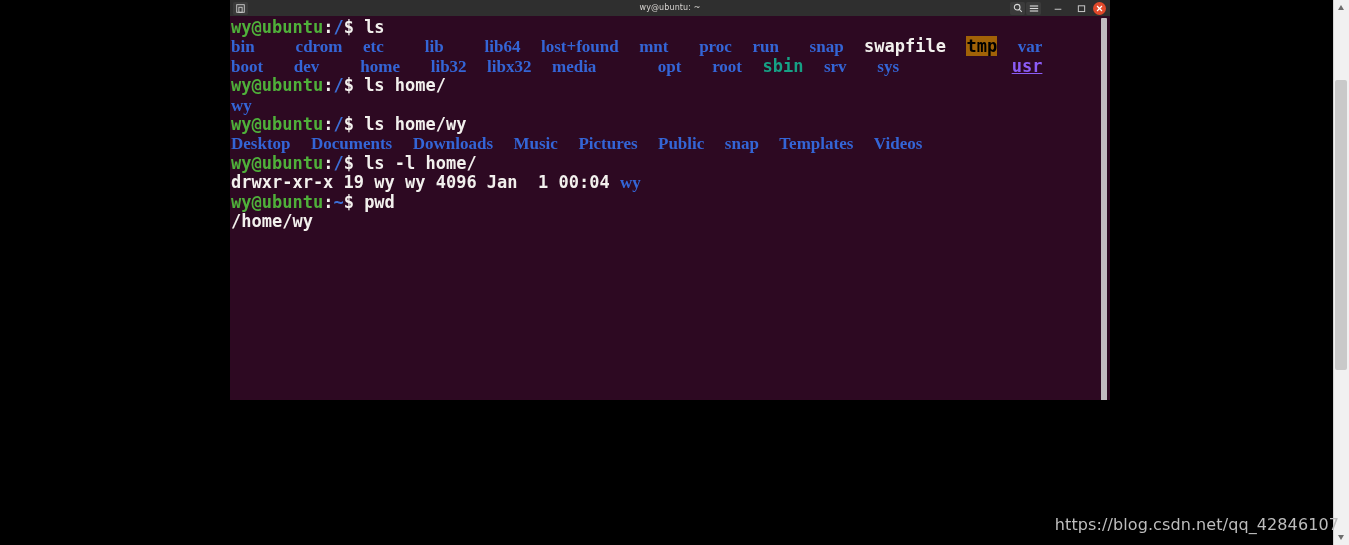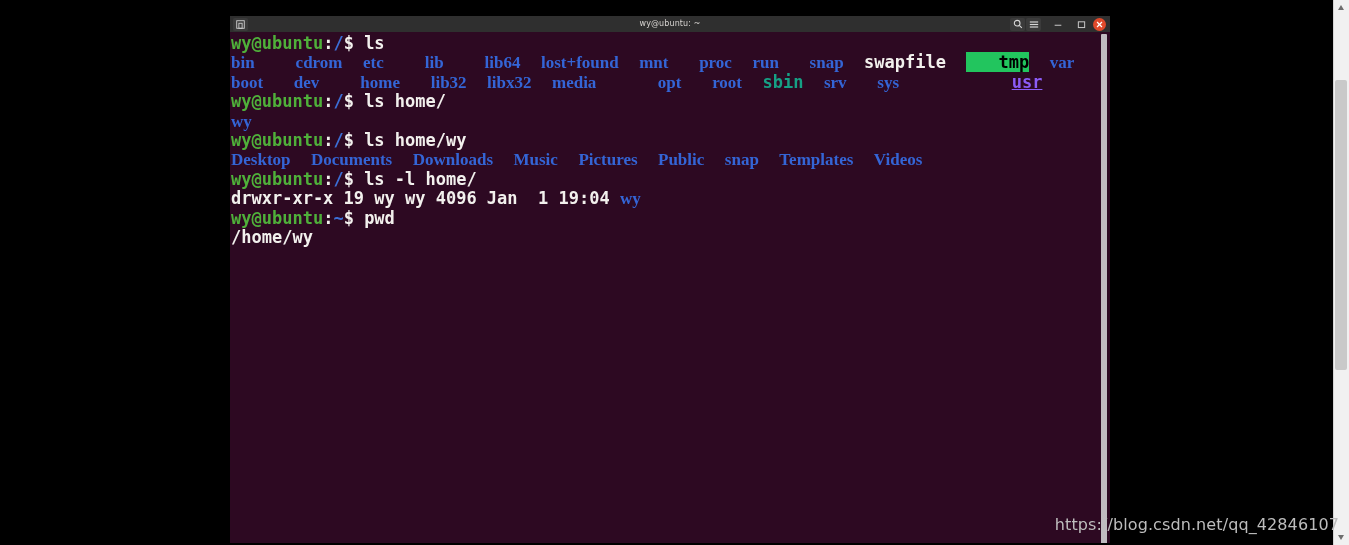--- a/index.html
+++ b/index.html
@@ -56,23 +56,23 @@
     border-left: 3.5px solid transparent;
     border-right: 3.5px solid transparent;
   }
   #page-scrollbar .sb-arrow.top i { top: 5px; border-bottom: 5px solid #6e6e6e; }
   #page-scrollbar .sb-arrow.bottom i { top: 5px; border-top: 5px solid #6e6e6e; }
 
   
   #terminal-window {
     position: absolute;
     left: 230px;
-    top: 16px;
+    top: 0;
     width: 880px;
-    height: 527px;
+    height: 400px;
     background: #2d0922;
     overflow: hidden;
   }
 
   
   #title-bar {
     position: relative;
     height: 16px;
     background: #2f2f2f;
     display: flex;
@@ -149,21 +149,21 @@
     white-space: pre;
     color: #d8d3cd;
     letter-spacing: 0px;
   }
   .c-green  { color: #4fb03a; }
   .c-white  { color: #f2f0ed; }
   .c-blue   { color: #3c6fd6; }
   .c-teal   { color: #16a085; text-align: right; }
   .c-dirblue{ color: #3465d6; font-family: Liberation Serif, serif; }
   .c-usr    { color: #8b5cf6; text-decoration: underline; }
-  .c-tmp    { color: #000000; background: #22c55e; padding-left: 32px; }
+  .c-tmp    { color: #000000; background: #a16207; }
   .cursor {
     display: inline-block;
     width: 9.3px;
     height: 15px;
     background: #ffffff;
     vertical-align: -2px;
   }
 
   
   #terminal-scrollbar {
@@ -272,21 +272,21 @@
 
       <div class="line"><span class="c-dirblue">wy</span></div>
 
       <div class="line"><span class="c-green">wy@ubuntu</span><span class="c-white">:</span><span class="c-blue">/</span><span class="c-white">$</span><span class="c-white"> </span><span class="c-white">ls home/wy</span></div>
 
       <div class="line"><span class="c-dirblue">Desktop</span><span>  </span><span class="c-dirblue">Documents</span><span>  </span><span class="c-dirblue">Downloads</span><span>  </span><span class="c-dirblue">Music</span><span>  </span><span class="c-dirblue">Pictures</span><span>  </span><span class="c-dirblue">Public</span><span>  </span><span class="c-dirblue">snap</span><span>  </span><span class="c-dirblue">Templates</span><span>  </span><span class="c-dirblue">Videos</span></div>
 
       <div class="line"><span class="c-green">wy@ubuntu</span><span class="c-white">:</span><span class="c-blue">/</span><span class="c-white">$</span><span class="c-white"> </span><span class="c-white">ls -l home/</span></div>
 
 
-      <div class="line"><span class="c-white">drwxr-xr-x 19 wy wy 4096 Jan  1 19:04 </span><span class="c-dirblue">wy</span></div>
+      <div class="line"><span class="c-white">drwxr-xr-x 19 wy wy 4096 Jan  1 00:04 </span><span class="c-dirblue">wy</span></div>
 
 
       <div class="line"><span class="c-green">wy@ubuntu</span><span class="c-white">:</span><span class="c-blue">~</span><span class="c-white">$</span><span class="c-white"> </span><span class="c-white">pwd</span></div>
 
       <div class="line"><span class="c-white">/home/wy</span></div>
 
 
     </div>
 
     <div id="terminal-scrollbar">

